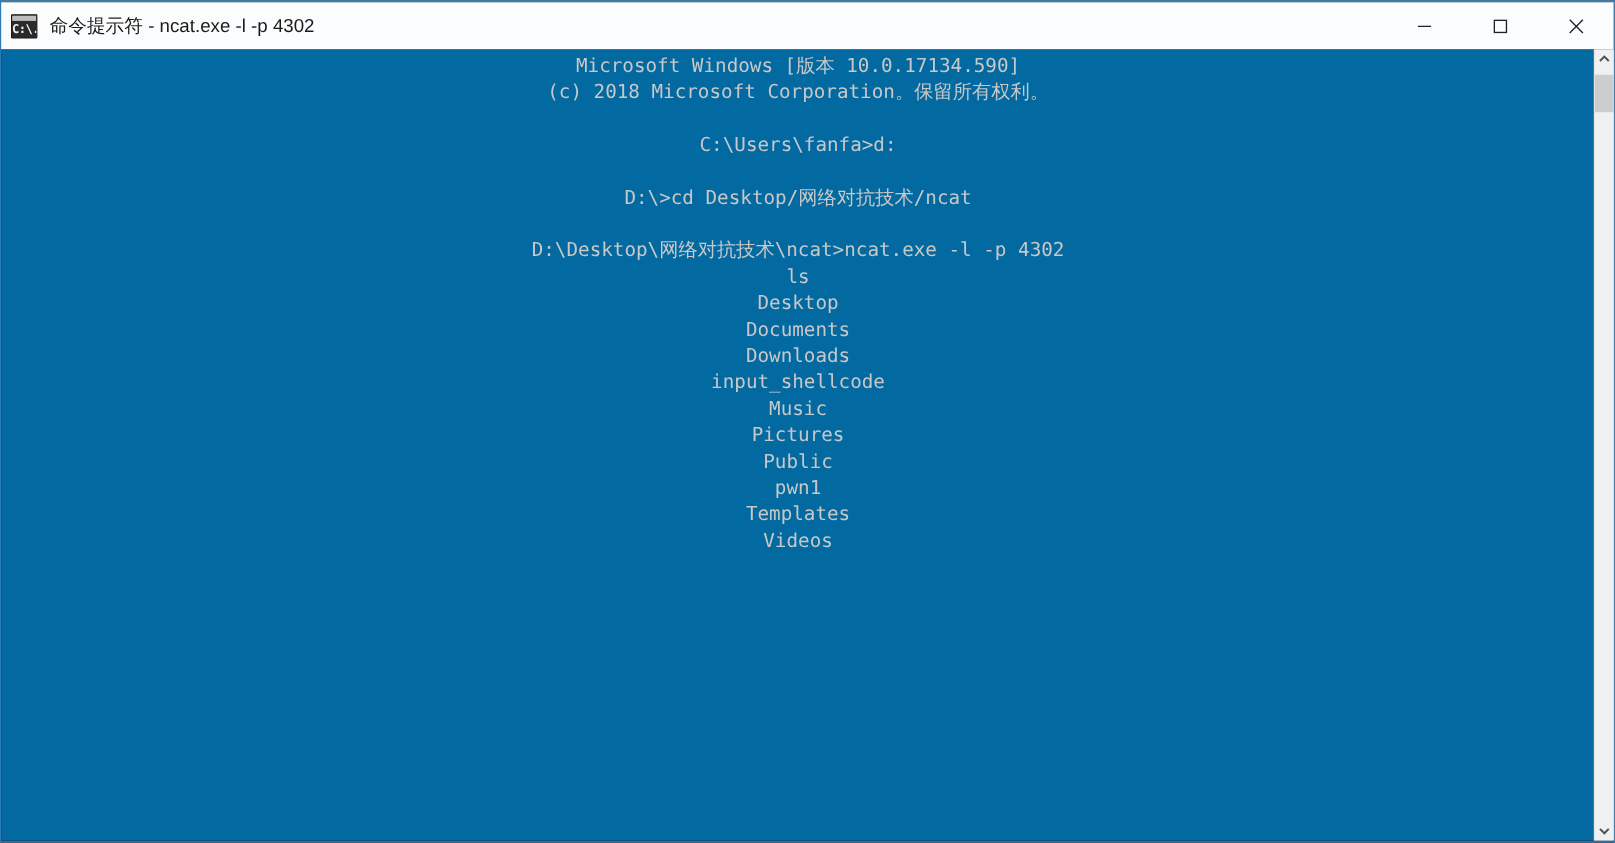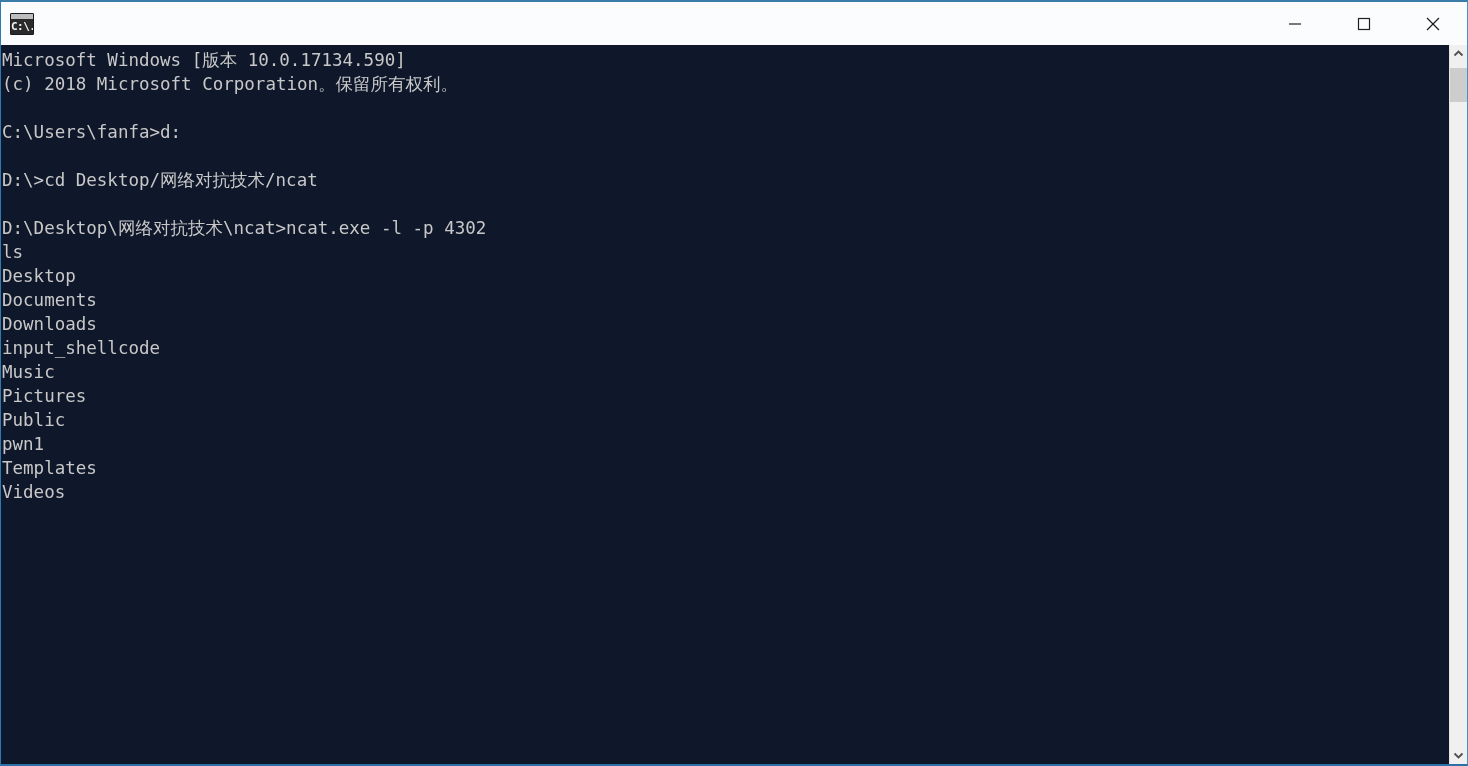--- a/index.html
+++ b/index.html
@@ -102,22 +102,23 @@
     justify-content: center;
     background: transparent;
   }
   .winbtn svg { display: block; }
 
   
   .console-area {
     position: relative;
     flex: 1 1 auto;
     display: flex;
-    background: #0f172a;
+    background: #0369a1;
     min-height: 0;
+    text-align: center;
   }
   .console-text {
     flex: 1 1 auto;
     padding: 3px 0 0 1px;
     color: #c8c8c8;
     font-family: "DejaVu Sans Mono", "Liberation Mono", monospace;
     font-size: 17.5px;
     line-height: 24px;
     white-space: pre;
     overflow: hidden;
@@ -165,20 +166,21 @@
 <body>
 
 <div class="window">
 
   <div class="titlebar">
     <div class="titlebar-left">
       <div class="cmd-icon">
         <div class="bar"></div>
         <div class="glyph">C:\.</div>
       </div>
+      <div class="title-text">命令提示符 - ncat.exe  -l -p 4302</div>
     </div>
 
     <div class="winbuttons">
       <div class="winbtn">
         <svg width="26" height="26" viewBox="0 0 26 26">
           <line x1="7" y1="13" x2="19" y2="13" stroke="#202020" stroke-width="1.2"></line>
         </svg>
       </div>
       <div class="winbtn">
         <svg width="26" height="26" viewBox="0 0 26 26">

